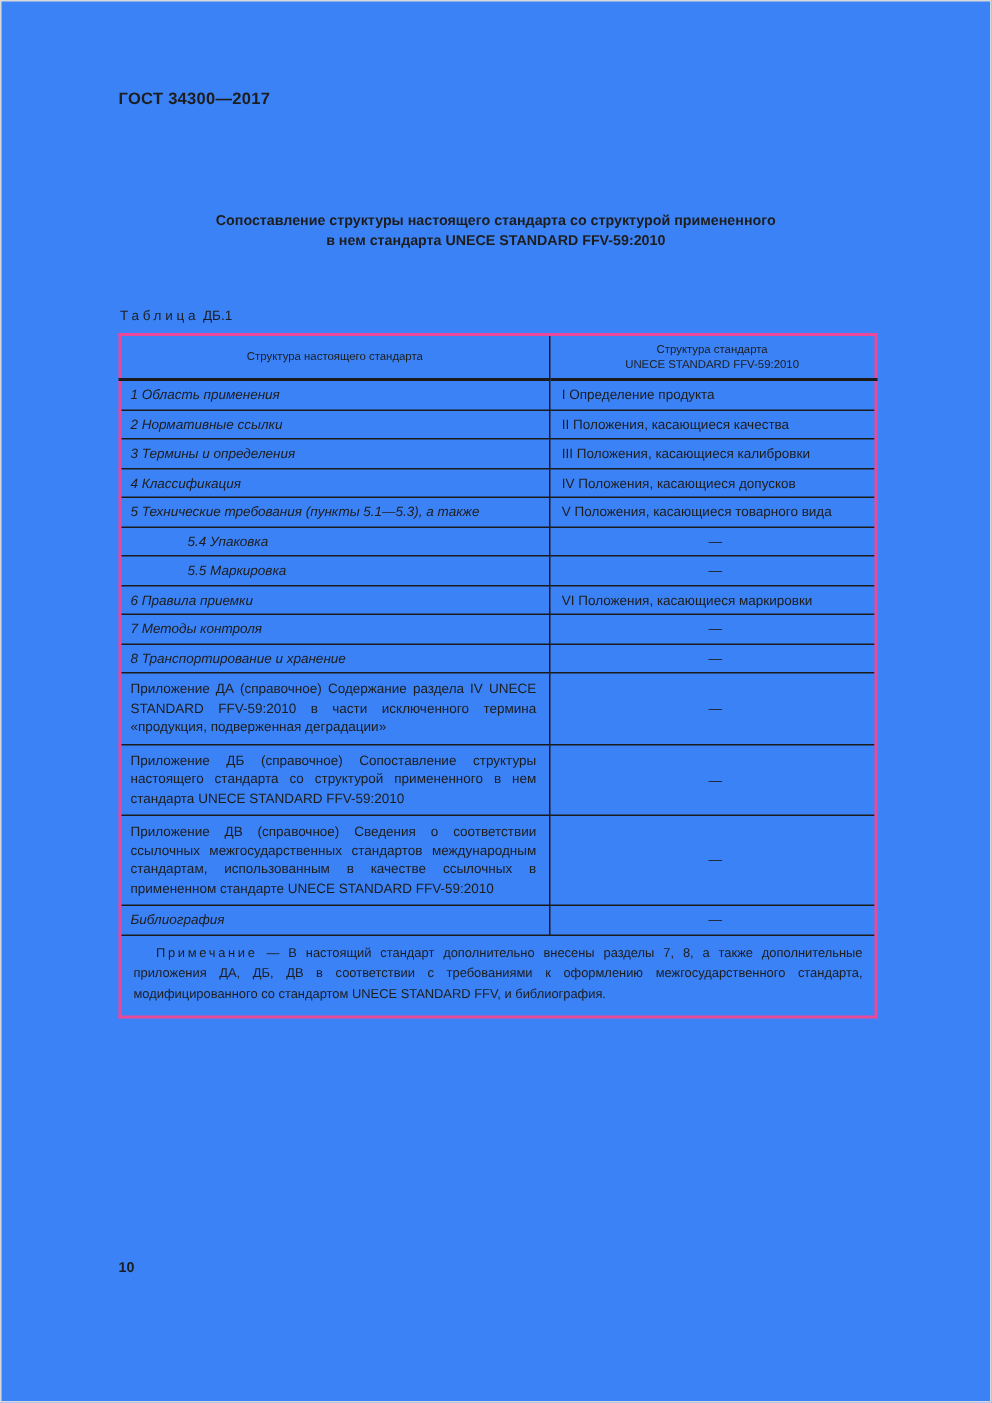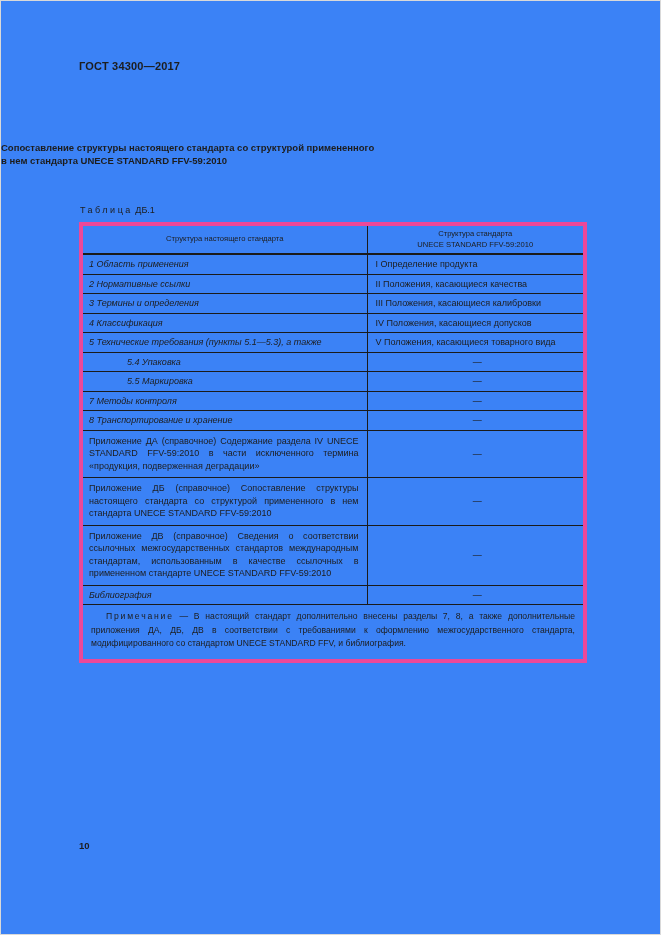--- a/index.html
+++ b/index.html
@@ -20,34 +20,34 @@
     position: absolute; left: 78px; top: 59px;
     font-weight: bold; font-size: 11px; letter-spacing: 0.2px;
   }
   .appendix-block {
     position: absolute; left: 0; right: 0; top: 88px;
     text-align: center; font-weight: bold;
     font-size: 9.5px; line-height: 13px;
   }
   .main-title {
     position: absolute; left: 0; right: 0; top: 140px;
-    font-weight: bold;
+    text-align: center; font-weight: bold;
     font-size: 9.5px; line-height: 13px;
   }
   .table-caption {
     position: absolute; left: 79px; top: 204px;
     font-size: 9px;
   }
   .table-caption .spaced { letter-spacing: 2.5px; }
   table.cmp {
     position: absolute; left: 78px; top: 221px;
     width: 506px;
     border-collapse: collapse;
     table-layout: fixed;
-    border: 4px solid #ec4899;
+    border: 2px solid #ec4899;
     padding-left: 29px;
   }
   col.c1 { width: 286px; }
   col.c2 { width: 218px; }
   th {
     border: 1px solid #1b1b1b;
     border-bottom: 2px solid #1b1b1b;
     font-weight: normal;
     font-size: 7.6px; line-height: 10.5px;
     text-align: center; vertical-align: middle;
@@ -135,20 +135,24 @@
       </tr>
       <tr>
         <td class="lft it ind">5.4 Упаковка</td>
         <td class="rgt dash">—</td>
       </tr>
       <tr>
         <td class="lft it ind">5.5 Маркировка</td>
         <td class="rgt dash">—</td>
       </tr>
       <tr>
+        <td class="lft it">6 Правила приемки</td>
+        <td class="rgt">VI Положения, касающиеся маркировки</td>
+      </tr>
+      <tr>
         <td class="lft it">7 Методы контроля</td>
         <td class="rgt dash">—</td>
       </tr>
       <tr>
         <td class="lft it">8 Транспортирование и хранение</td>
         <td class="rgt dash">—</td>
       </tr>
       <tr>
         <td class="lft just">Приложение ДА (справочное) Содержание раздела IV UNECE STANDARD FFV-59:2010 в части исключенного термина «продукция, подверженная деградации»</td>
         <td class="rgt dash">—</td>

